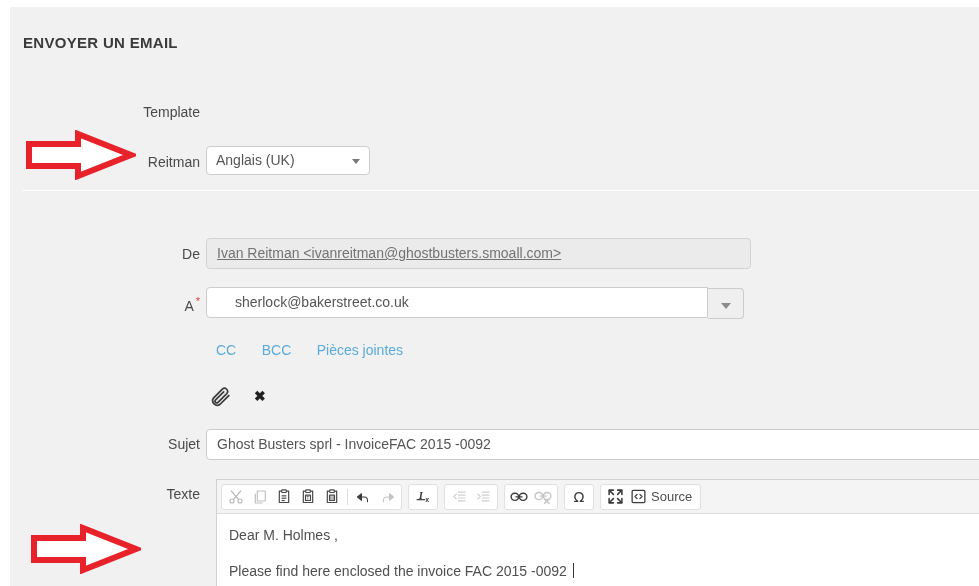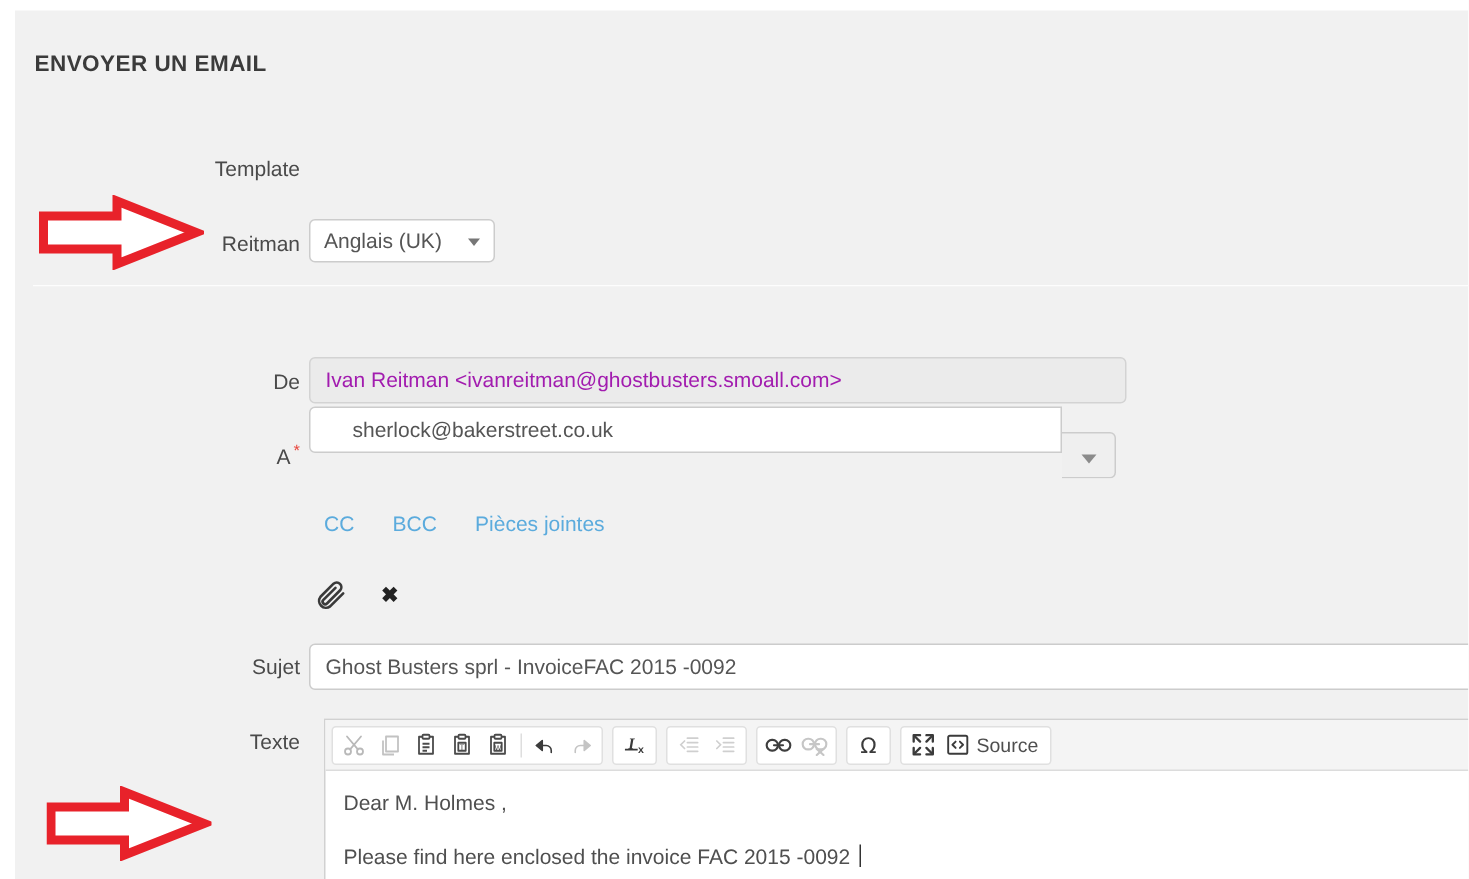--- a/index.html
+++ b/index.html
@@ -94,22 +94,23 @@
     background: #ffffff;
     font-size: 14px;
     color: #555555;
     padding: 0 10px;
     line-height: 29px;
     white-space: nowrap;
     overflow: hidden;
   }
   .inp.disabled {
     background: #ebebeb;
-    color: #a21caf;
+    color: #737373;
     border-color: #d3d3d3;
+    text-decoration: underline;
   }
 
   
   .combo-btn {
     position: absolute;
     height: 31px; width: 36px;
     border: 1px solid #cccccc;
     border-left: none;
     border-radius: 0 4px 4px 0;
     background: #efefef;
@@ -219,36 +220,36 @@
 <body>
 
 <div id="screen">
   <div class="panel">
 
     <div class="page-title">ENVOYER UN EMAIL</div>
 
     <div class="lbl" style="left:60px; top:97px; width:130px;">Template</div>
 
     <div class="lbl" style="left:60px; top:147px; width:130px;">Reitman</div>
-    <div class="sel" style="left:196px; top:139px; width:124px;">
+    <div class="sel" style="left:196px; top:139px; width:164px;">
       <span>Anglais (UK)</span>
       <span class="caret"></span>
     </div>
 
     <div class="divider"></div>
 
     <div class="lbl" style="left:60px; top:239px; width:130px;">De</div>
     <div class="inp disabled" style="left:196px; top:231px; width:545px;">
       <span>Ivan Reitman &lt;ivanreitman@ghostbusters.smoall.com&gt;</span>
     </div>
 
     <div class="lbl" style="left:60px; top:288px; width:130px;">
       <span>A</span><span class="req">*</span>
     </div>
-    <div class="inp" style="left:196px; top:264px; width:502px; border-radius:4px 0 0 4px;padding-left:28px;">
+    <div class="inp" style="left:196px; top:280px; width:502px; border-radius:4px 0 0 4px;padding-left:28px;">
       <span>sherlock@bakerstreet.co.uk</span>
     </div>
     <div class="combo-btn" style="left:698px; top:281px;">
       <span class="caret"></span>
     </div>
 
     <div class="linkrow">
       <a>CC</a>
       <a>BCC</a>
       <a>Pièces jointes</a>

